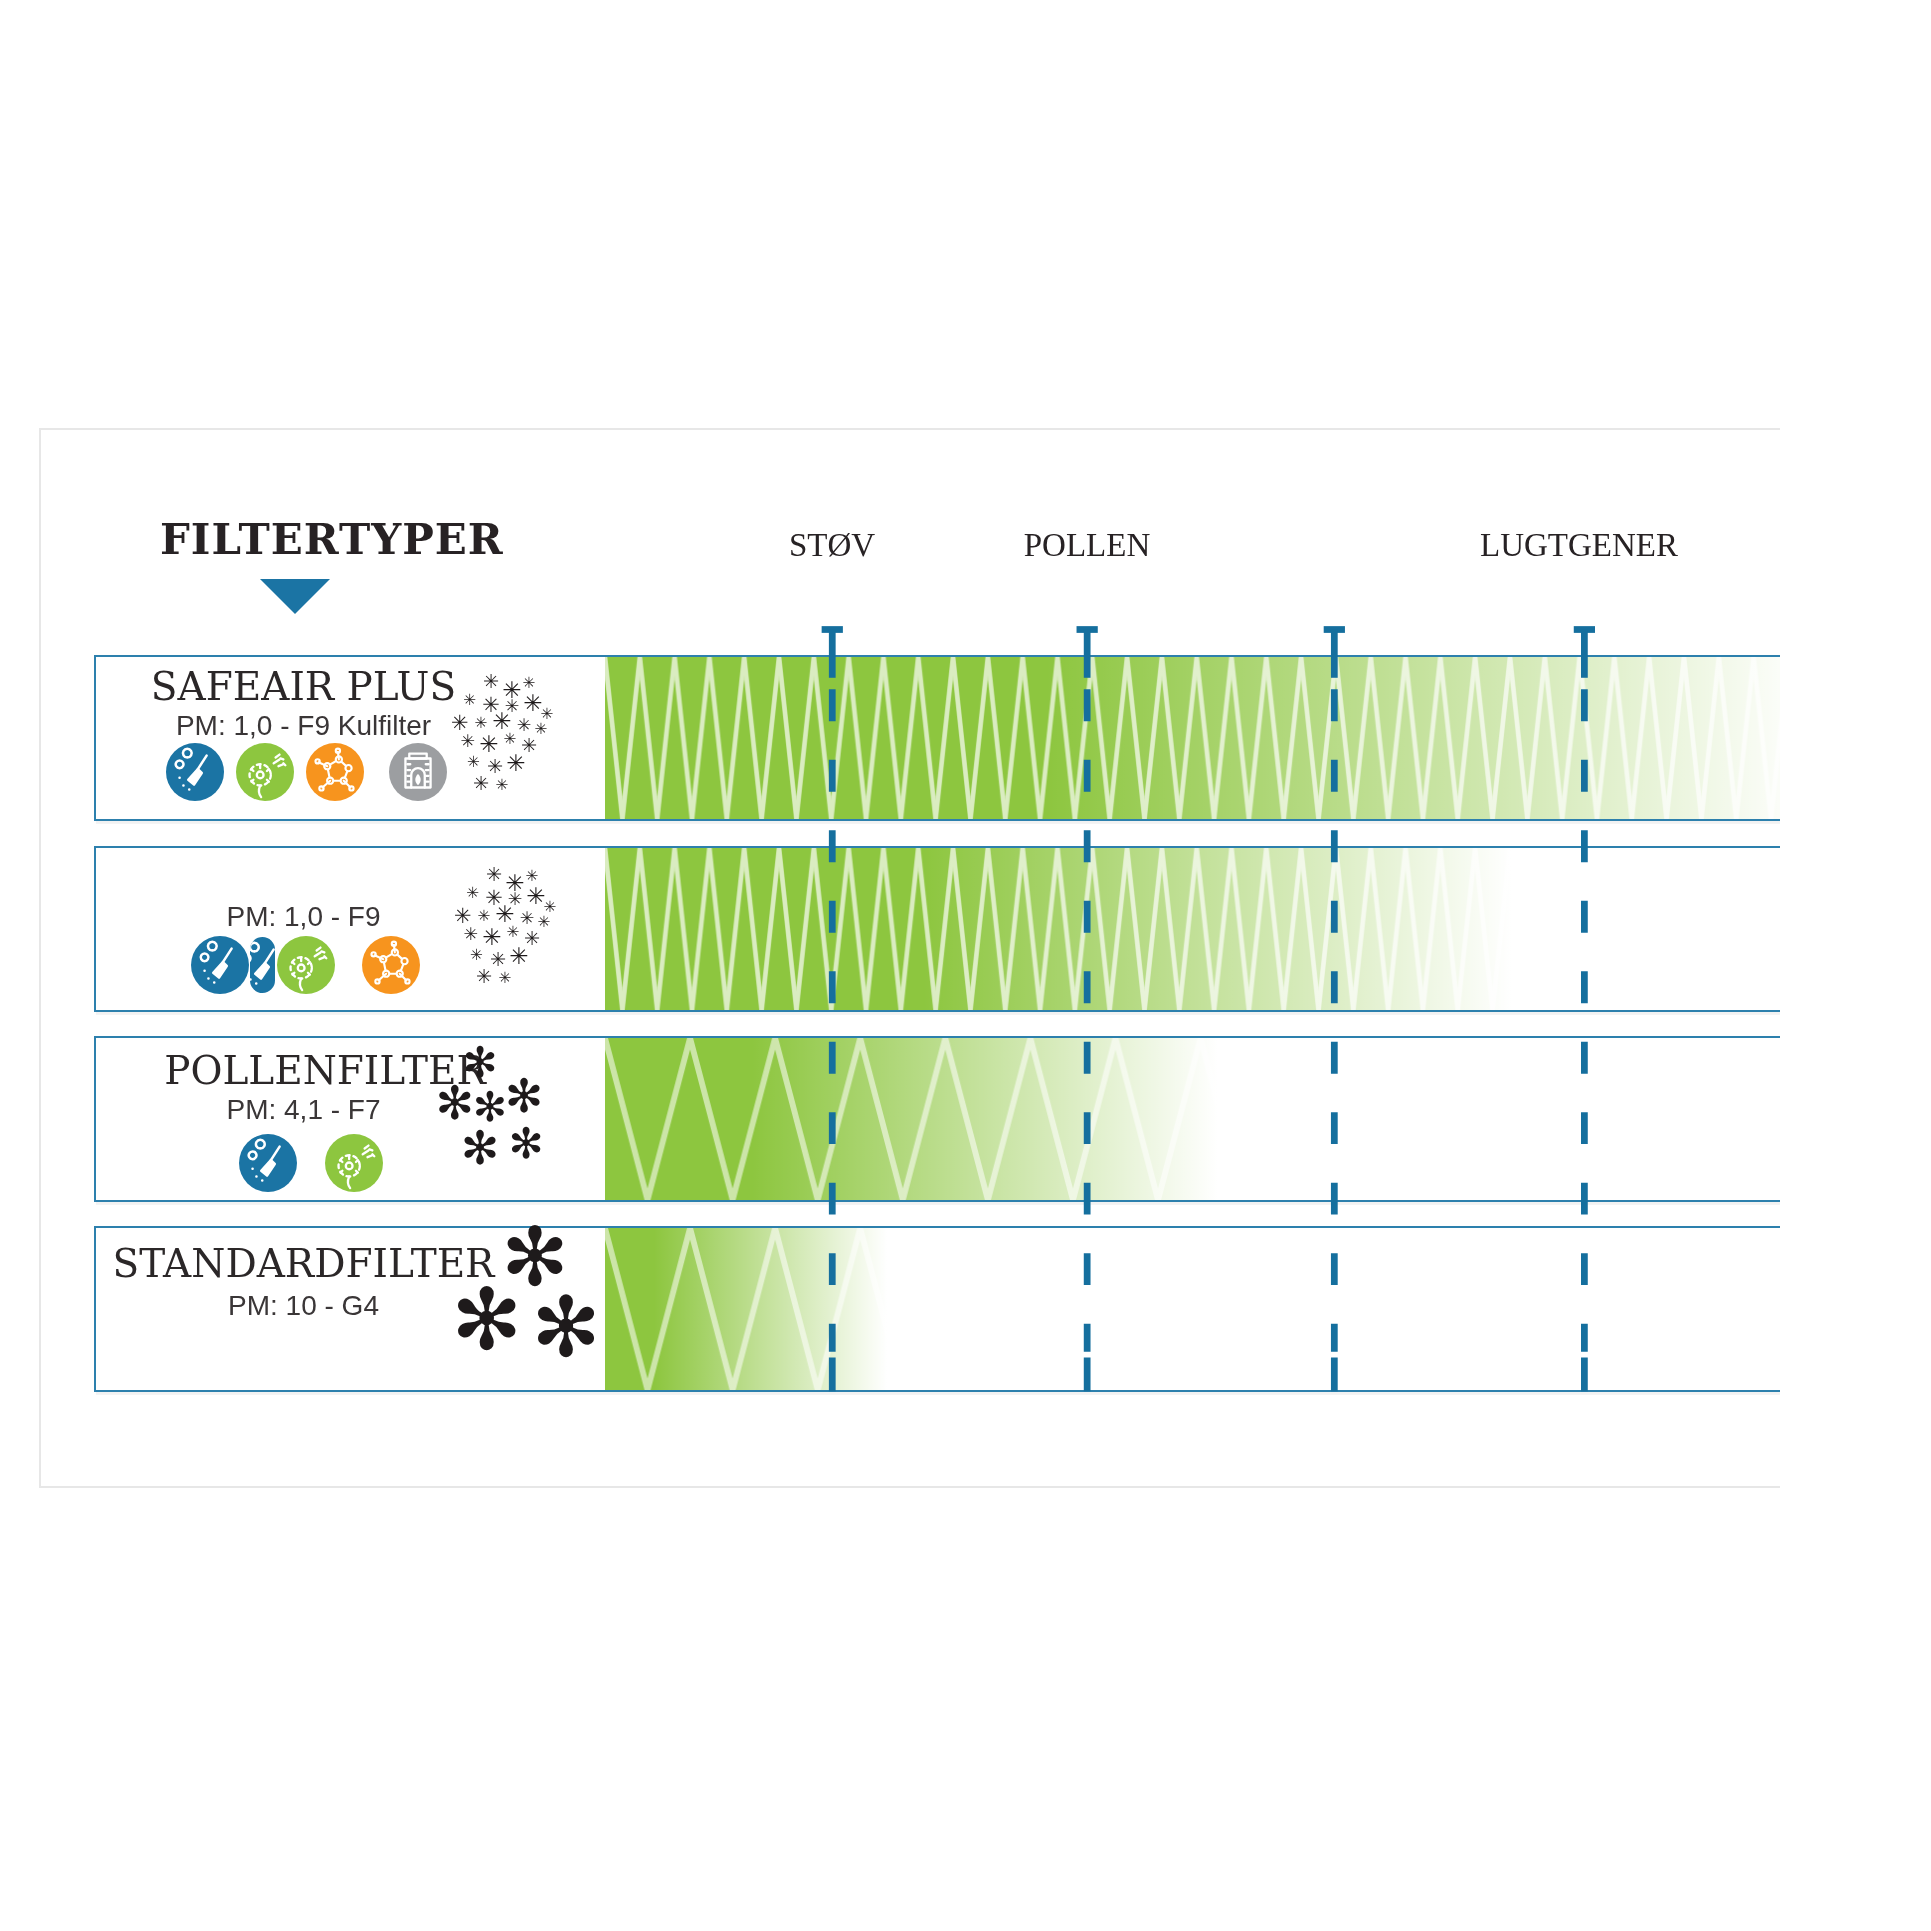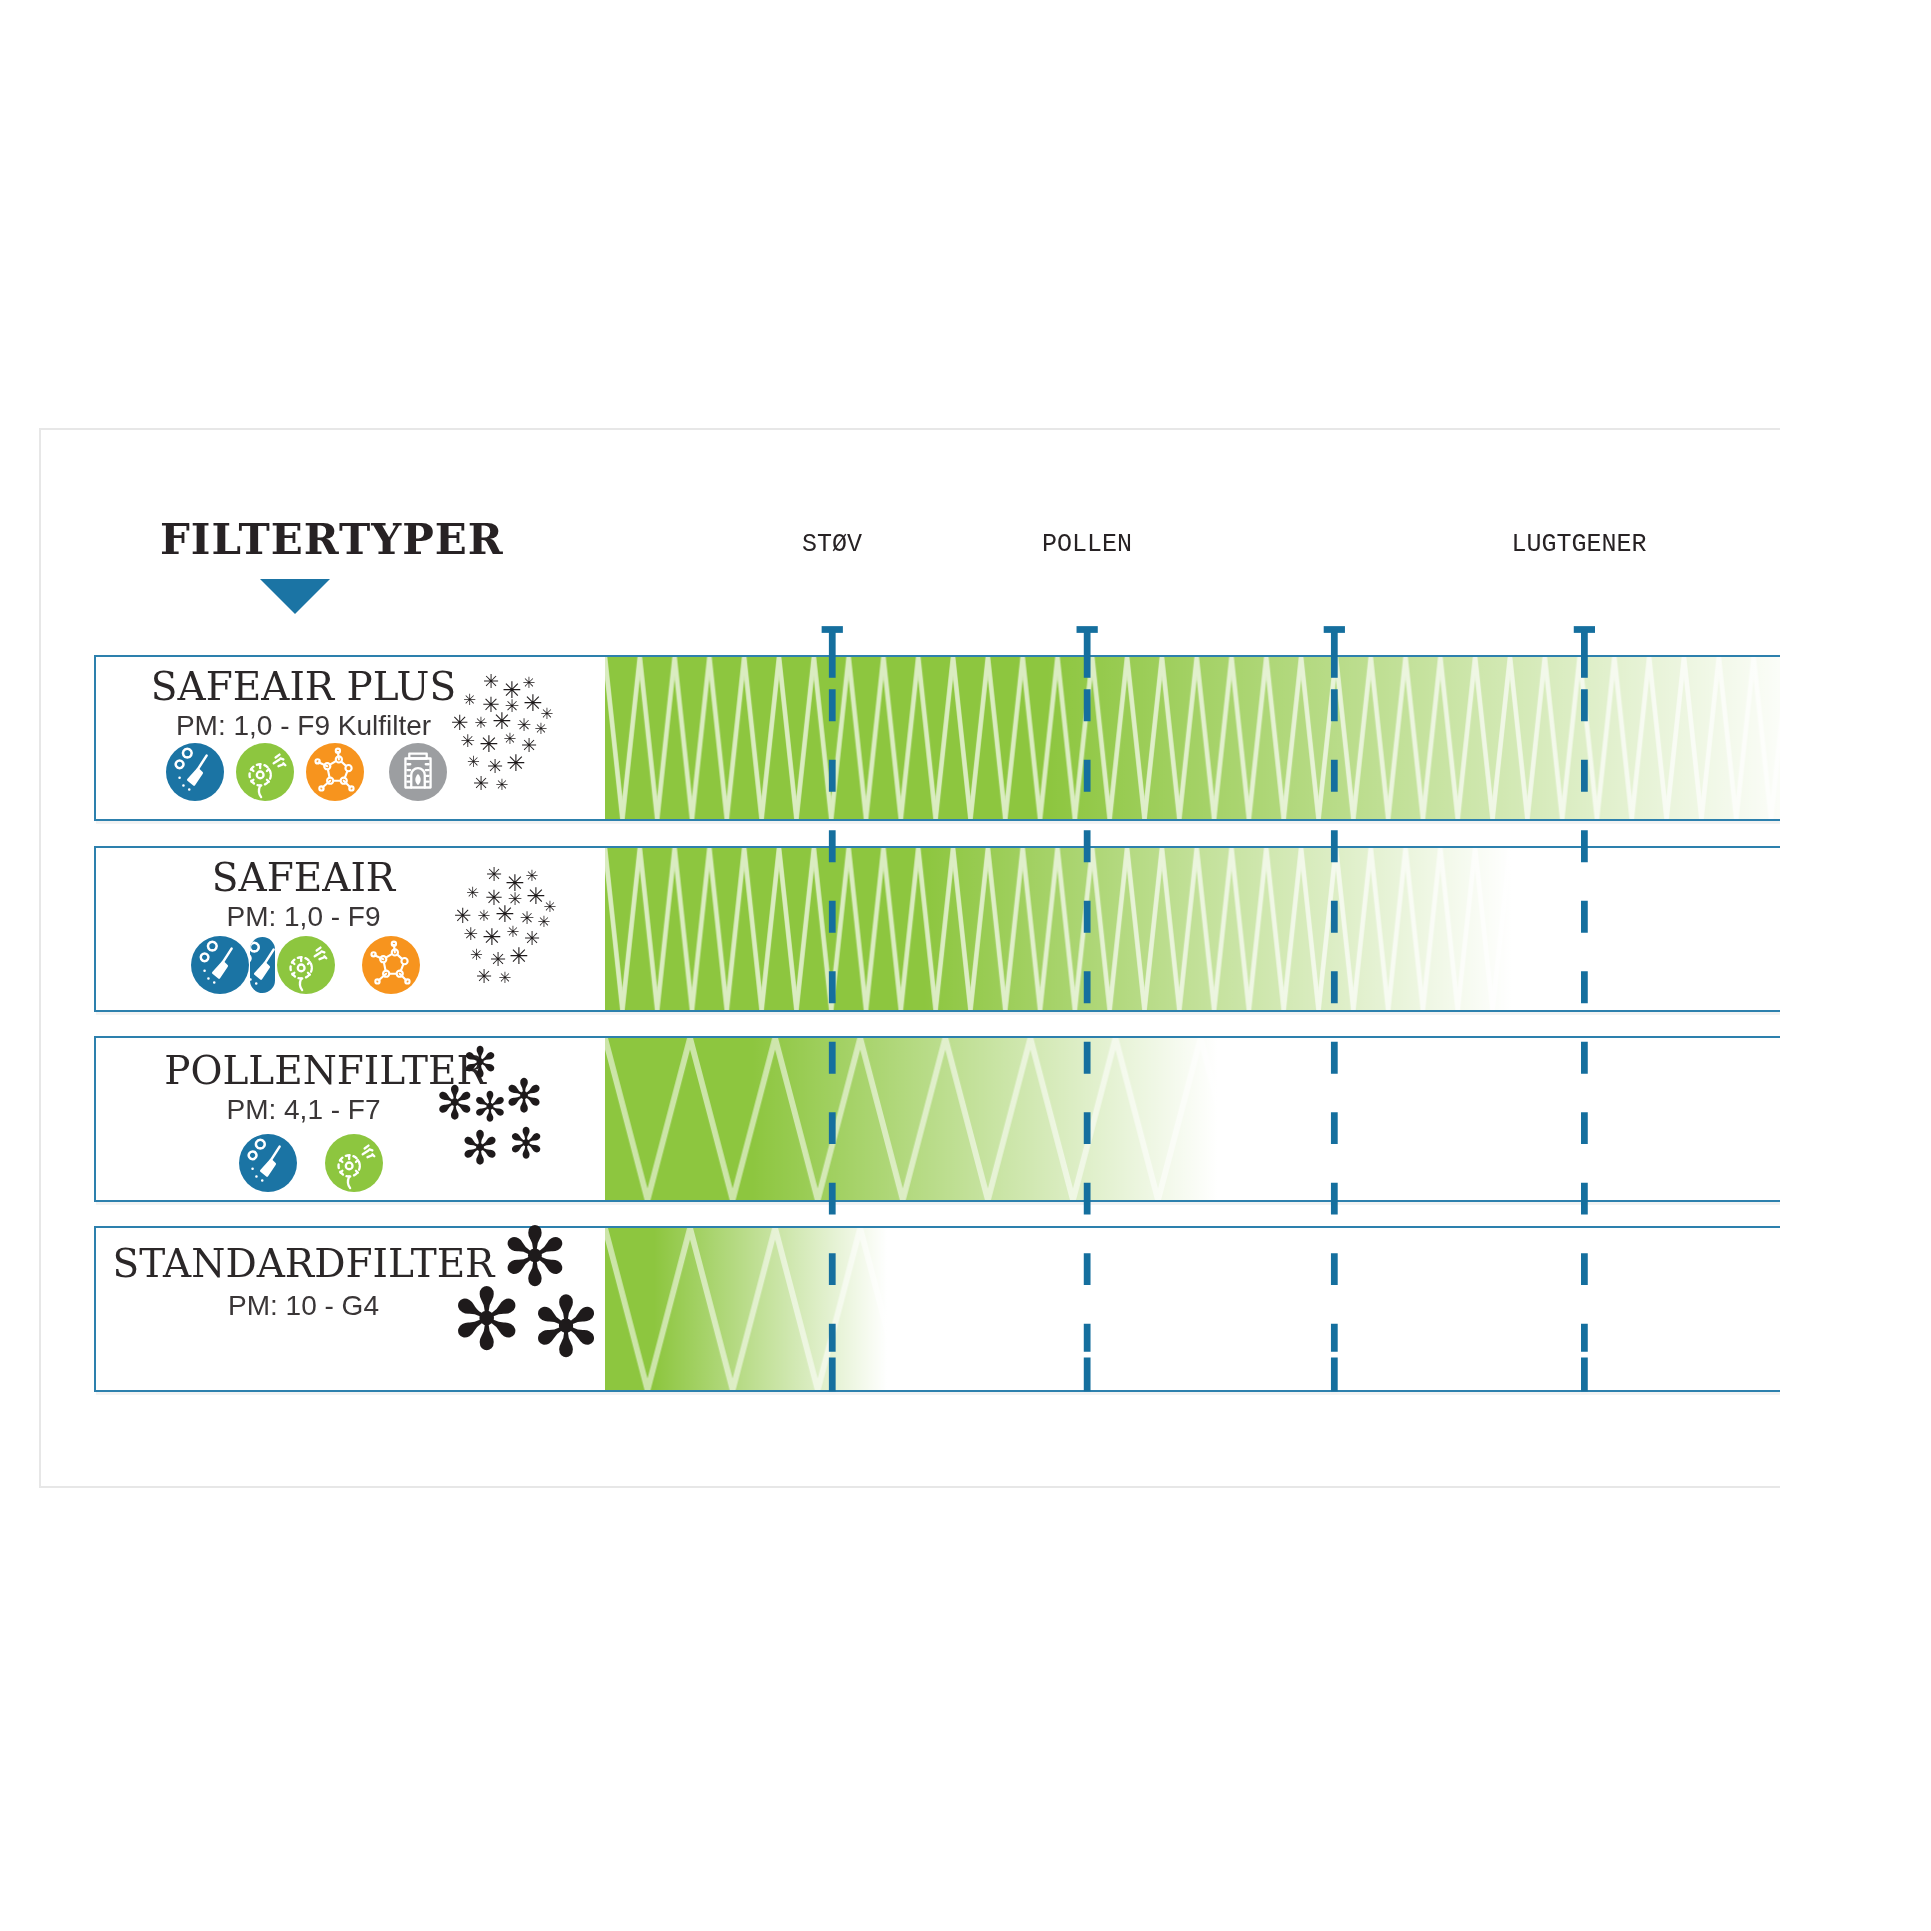--- a/index.html
+++ b/index.html
@@ -24,22 +24,22 @@
   }
   .title-triangle {
     position:absolute; left:260px; top:579px;
     width:0; height:0;
     border-left:35px solid transparent;
     border-right:35px solid transparent;
     border-top:35px solid #1b74a4;
   }
   .col-head {
     position:absolute; top:523px; transform:translateX(-50%);
-    font-family:Liberation Mono, monospace; font-weight:400;
-    font-size:25px; line-height:44px; color:#272224;
+    font-family:Liberation Serif, serif; font-weight:400;
+    font-size:33px; line-height:44px; color:#272224;
     text-align:center; white-space:nowrap;
   }
   .col-head.c1 { left:832px; }
   .col-head.c2 { left:1087px; }
   .col-head.c3 { left:1334px; }
   .col-head.c4 { left:1579px; }
   .filter-row {
     position:absolute; left:94px; width:1738px; height:166px;
     border:2.9px solid #2d80ad; background:#fff;
     box-shadow:1.9px 2.9px 0 rgba(0,0,0,0.05);
@@ -215,21 +215,20 @@
             <stop offset="0.26" stop-color="#fff" stop-opacity="0"></stop>
             <stop offset="0.74" stop-color="#fff" stop-opacity="1"></stop>
           </linearGradient>
         </defs>
         <rect x="0" y="0" width="1267" height="166" fill="#8dc63f"></rect>
         <rect x="0" y="0" width="1267" height="166" fill="url(#zzn2)"></rect>
         <rect x="0" y="0" width="1267" height="166" fill="url(#fade2)"></rect>
       </svg>
     </div>
     <div class="row-label">
-      <div class="row-title">SAFEAIR</div>
       <div class="row-spec">PM: 1,0 - F9</div>
     </div>
     <div class="chip chip-blue" style="left:95px; top:88px;">
         <svg viewBox="0 0 60 60">
           <use href="#icon-dust"></use>
         </svg>
       </div>
     <div class="chip-frag" style="left:154px; top:89px;">
         <svg viewBox="0 0 60 60">
           <use href="#icon-dust"></use>

